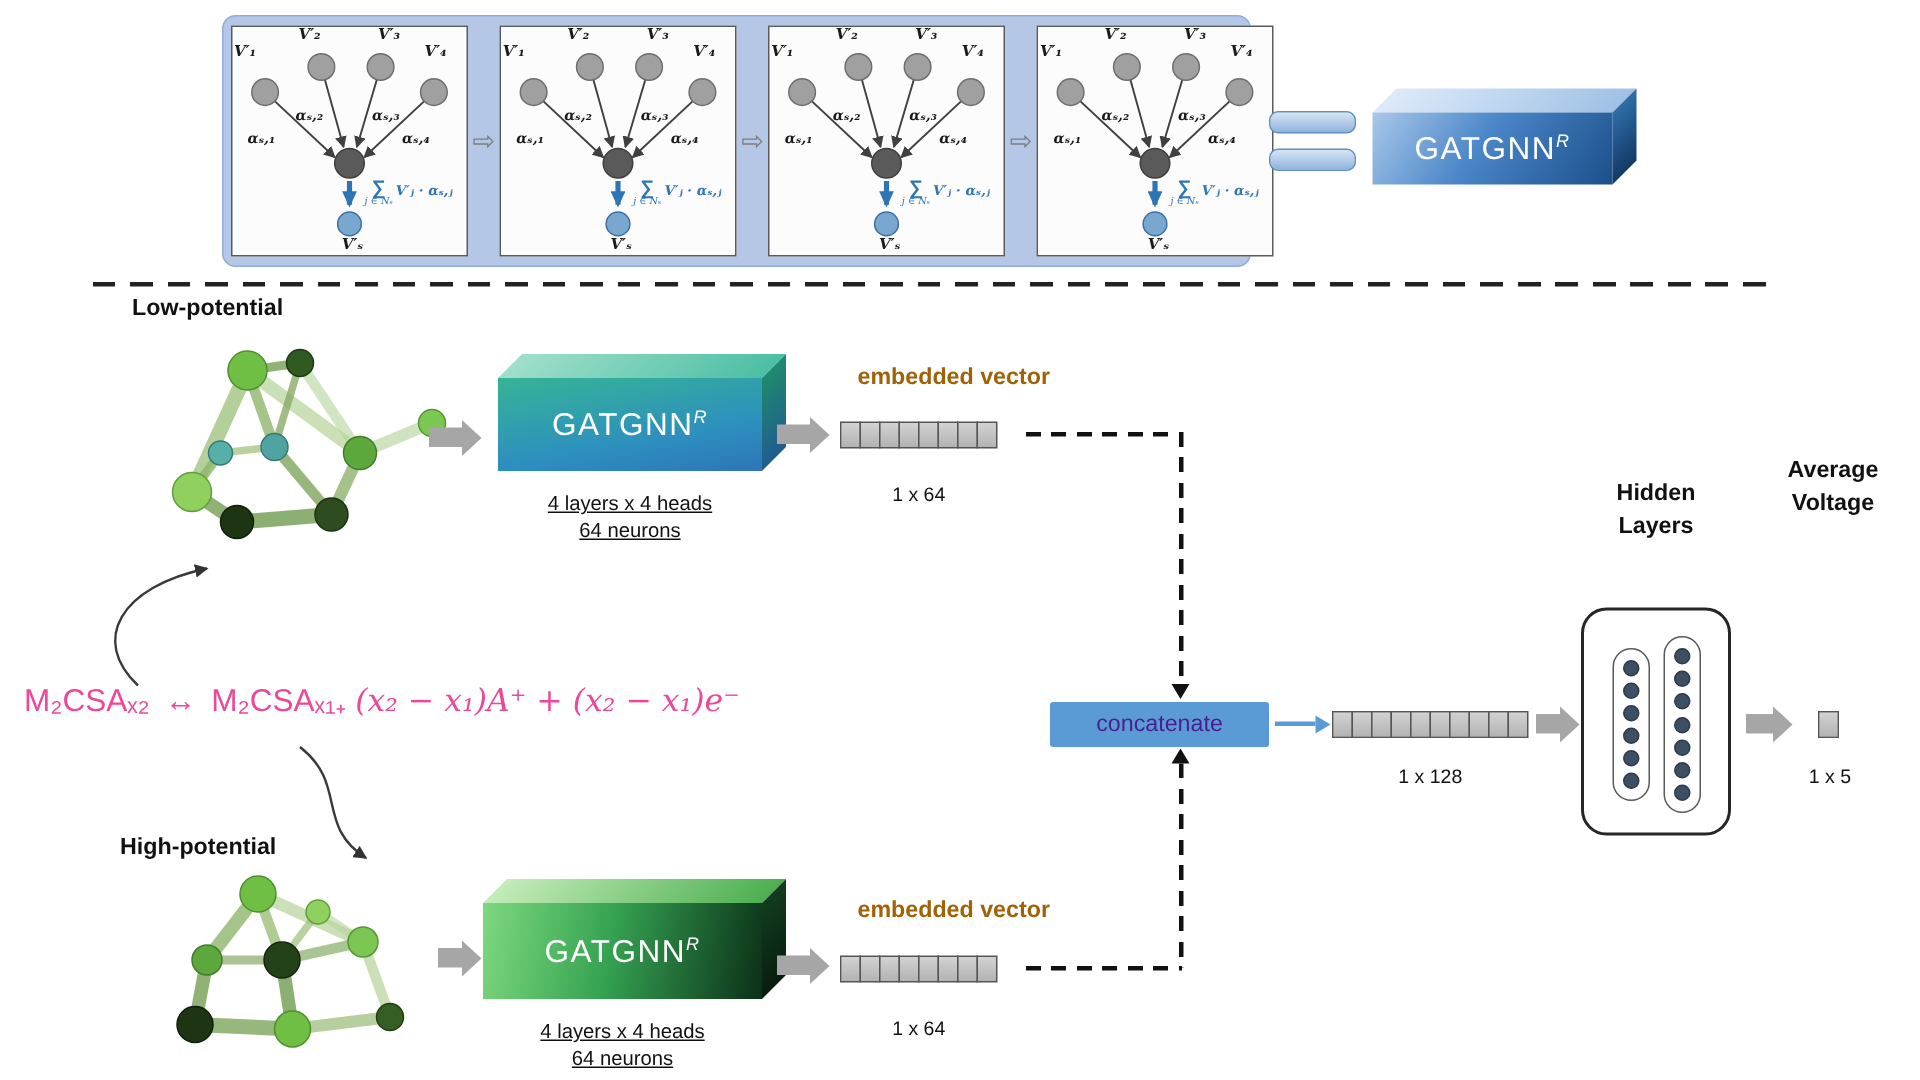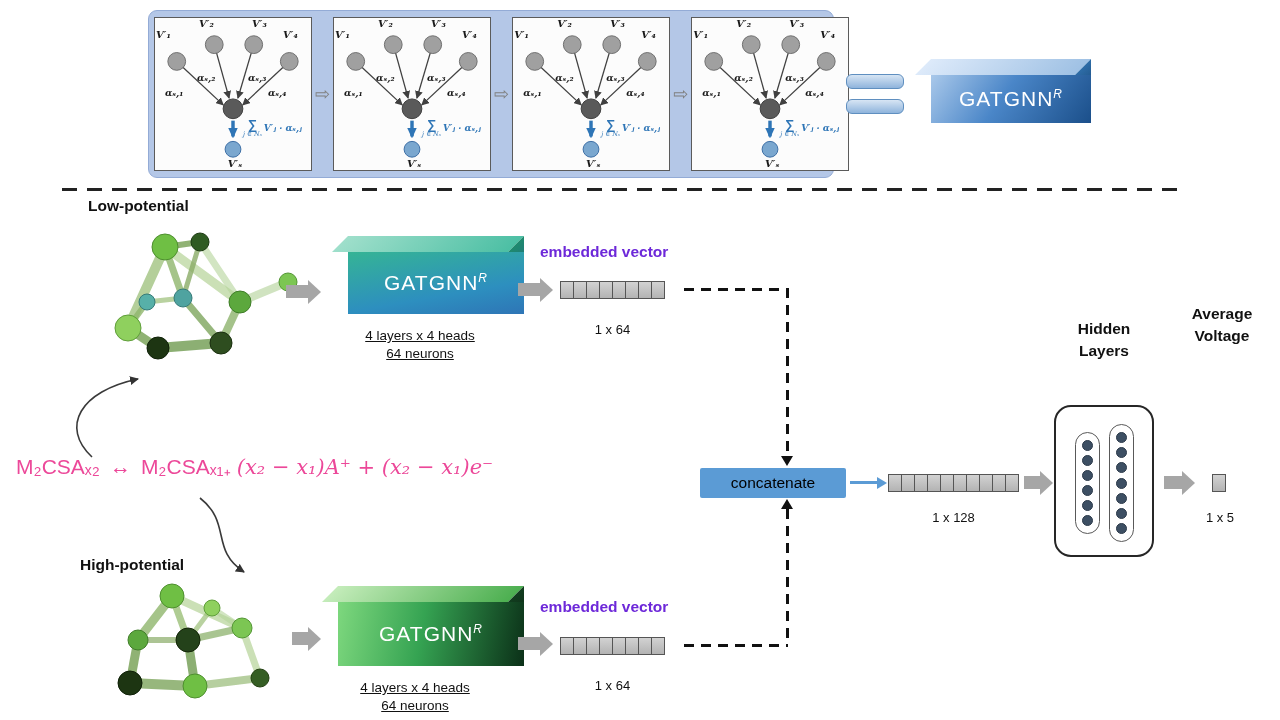--- a/index.html
+++ b/index.html
@@ -36,39 +36,39 @@
   .equals{left:846px;top:74px;display:flex;flex-direction:column;gap:10px;}
   .eqbar{width:56px;height:13px;border-radius:6px;border:1px solid #5f8fc0;
          background:linear-gradient(180deg,#d7e5f4,#8fb4dc);}
 
   
   .box3d{position:absolute;}
   .b3-top{position:absolute;left:0;top:calc(-1*var(--d));width:100%;height:var(--d);
           transform:skewX(-45deg);transform-origin:bottom left;}
   .b3-side{position:absolute;top:0;right:calc(-1*var(--d));width:var(--d);height:100%;
            transform:skewY(-45deg);transform-origin:top left;}
-  .b3-front{position:absolute;left:16px;top:0;width:100%;height:100%;
+  .b3-front{position:absolute;left:0;top:0;width:100%;height:100%;
             display:flex;align-items:center;justify-content:center;}
   .boxlabel{color:#fff;font-size:21px;letter-spacing:1px;}
   .boxlabel sup{font-size:12px;font-style:italic;}
   .box-blue .b3-front{background:linear-gradient(125deg,#a9c8ea 0%,#4a86c8 45%,#1b4f8a 100%);}
   .box-blue .b3-top{background:linear-gradient(90deg,#ddeafa,#9fc1e4);}
   .box-blue .b3-side{background:linear-gradient(180deg,#2e6da8,#123a66);}
   .box-teal .b3-front{background:linear-gradient(170deg,#35b495 0%,#2d8fbf 65%,#2e75b6 100%);}
   .box-teal .b3-top{background:linear-gradient(90deg,#9fdfcb,#4cbfa4);}
   .box-teal .b3-side{background:linear-gradient(180deg,#1f8a6e,#1f5d8f);}
   .box-green .b3-front{background:linear-gradient(100deg,#7ed87e 0%,#35a352 45%,#0b3018 100%);}
   .box-green .b3-top{background:linear-gradient(90deg,#c4ecba,#4caf50);}
   .box-green .b3-side{background:linear-gradient(180deg,#123d1f,#071d0d);}
 
   
   .seclabel{font-weight:700;font-size:15.5px;color:#111;}
   .caption{font-size:13.5px;color:#111;text-align:center;text-decoration:underline;}
   .dimlabel{font-size:13px;color:#111;text-align:center;}
-  .veclabel{font-weight:700;font-size:15.5px;text-align:left;color:#6d28d9;}
+  .veclabel{font-weight:700;font-size:15.5px;text-align:right;color:#a16207;}
   .biglabel{font-weight:700;font-size:15.5px;text-align:center;color:#111;line-height:1.4;}
 
   
   .vector-row{display:flex;}
   .vector-row i{width:14px;height:18px;box-sizing:border-box;border:1px solid #555;
                 margin-left:-1px;background:linear-gradient(#d2d2d2,#b3b3b3);}
   .vector-row i:first-child{margin-left:0;}
   .out-cell{width:14px;height:18px;box-sizing:border-box;border:1px solid #555;
             background:linear-gradient(#d2d2d2,#b3b3b3);}
 
@@ -90,21 +90,21 @@
   .tri-down{position:absolute;width:0;height:0;border-left:6px solid transparent;
             border-right:6px solid transparent;border-top:10px solid #111;}
   .tri-up{position:absolute;width:0;height:0;border-left:6px solid transparent;
           border-right:6px solid transparent;border-bottom:10px solid #111;}
 
   .separator{left:62px;top:188px;width:1124px;height:3px;
      background:repeating-linear-gradient(90deg,#222 0 15px,transparent 15px 25px);}
 
   
   .concat{left:700px;top:468px;width:146px;height:30px;background:#5b9bd5;
-          color:#000000;font-size:15.5px;display:flex;align-items:center;justify-content:center;
+          color:#4c1d95;font-size:15.5px;display:flex;align-items:center;justify-content:center;
           border-radius:2px;}
 
   
   .hiddenbox{left:1054px;top:405px;width:100px;height:152px;border:2px solid #262626;
              border-radius:17px;background:#fff;box-sizing:border-box;}
   .pill{position:absolute;border:1px solid #595959;border-radius:13px;
         display:flex;flex-direction:column;align-items:center;justify-content:space-evenly;
         box-sizing:border-box;padding:3px 0;}
   .pill i{width:9px;height:9px;border-radius:50%;background:#3d4f63;border:1px solid #2c3a4a;}
 

